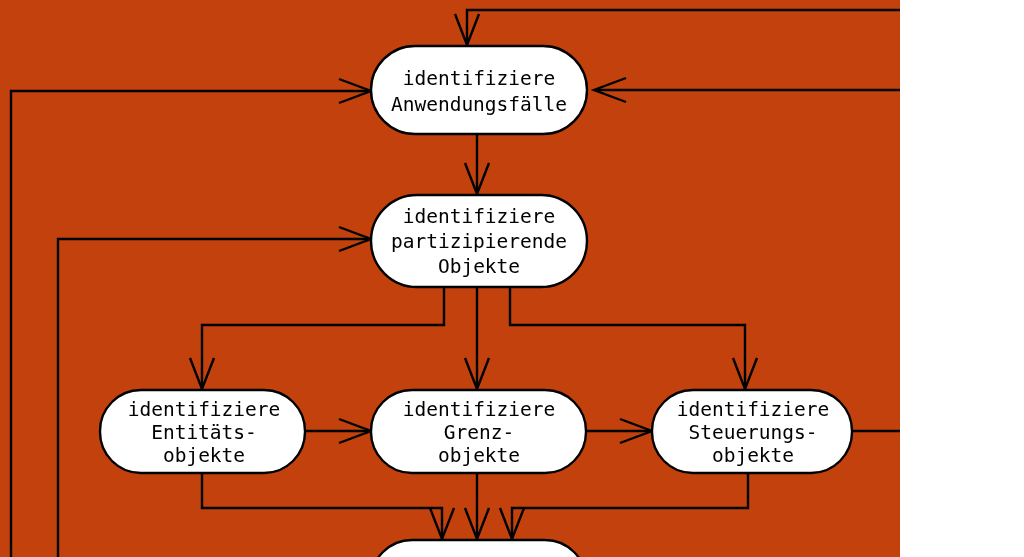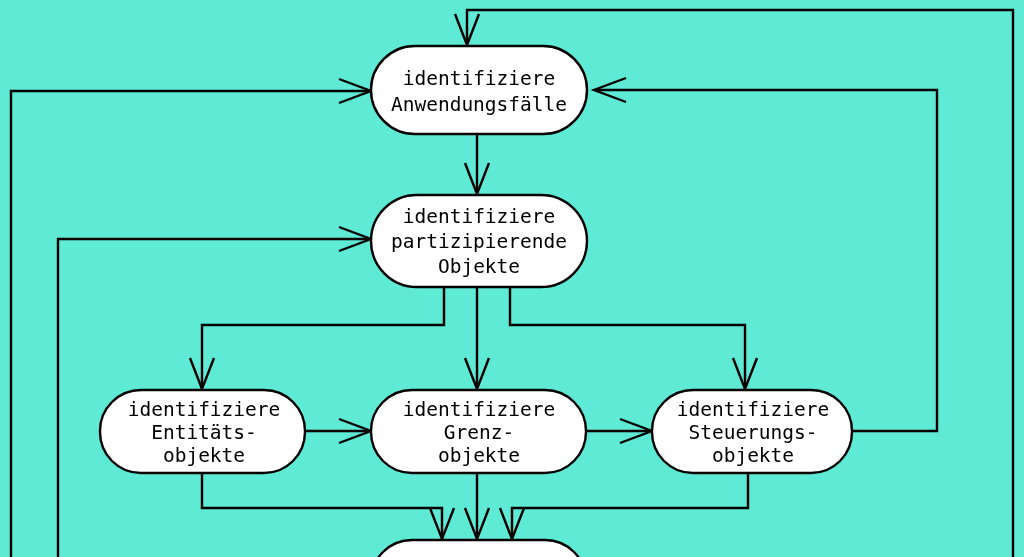--- a/index.html
+++ b/index.html
@@ -2,23 +2,23 @@
 <html><head>
 <meta charset="utf-8">
 <style>
   html, body {
     margin: 0;
     padding: 0;
     background: #ffffff;
   }
   #diagram-root {
     position: relative;
-    width: 1024px;
+    width: 900px;
     height: 557px;
-    background: #5eead4;
+    background: #c2410c;
     overflow: hidden;
     font-family: "DejaVu Sans Mono", "Liberation Mono", monospace;
   }
   svg.flow {
     display: block;
     width: 1024px;
     height: 557px;
   }
   .node-shape {
     fill: #ffffff;

